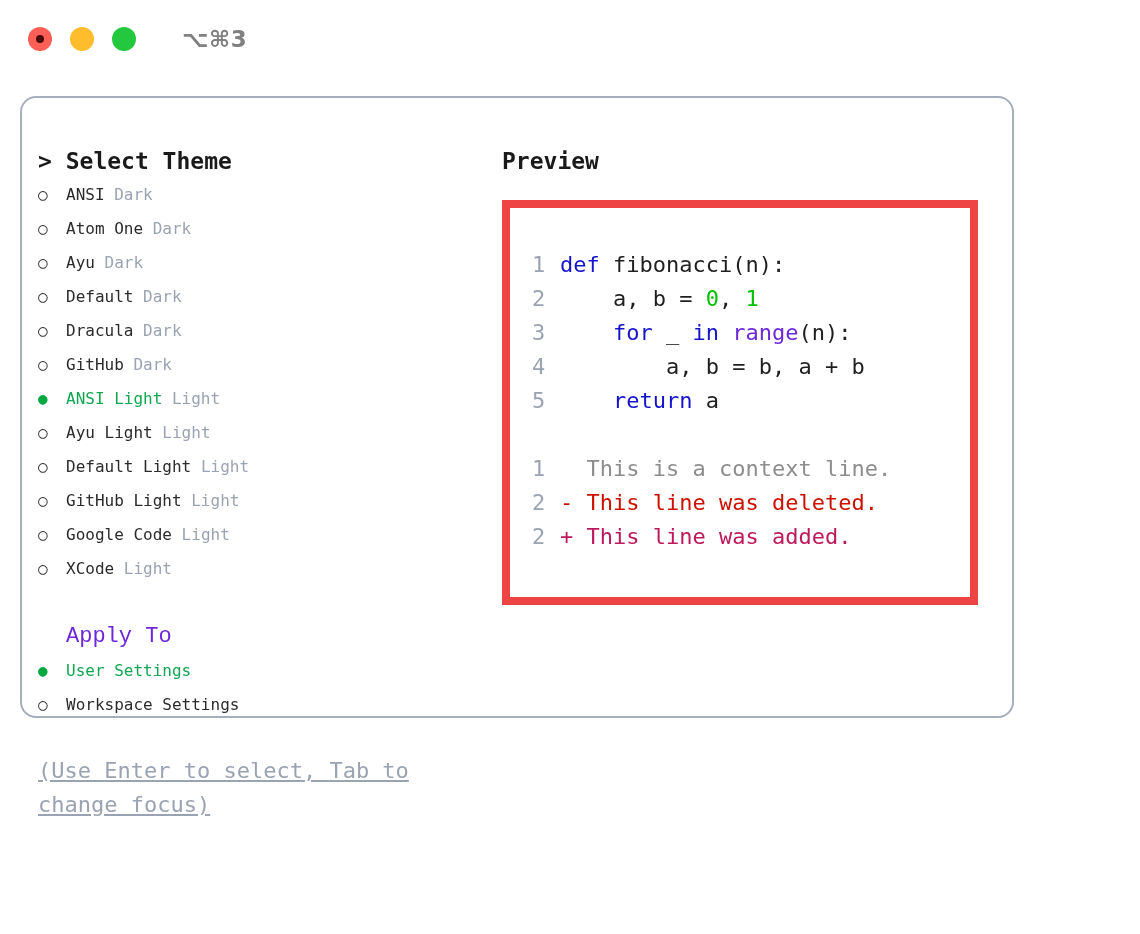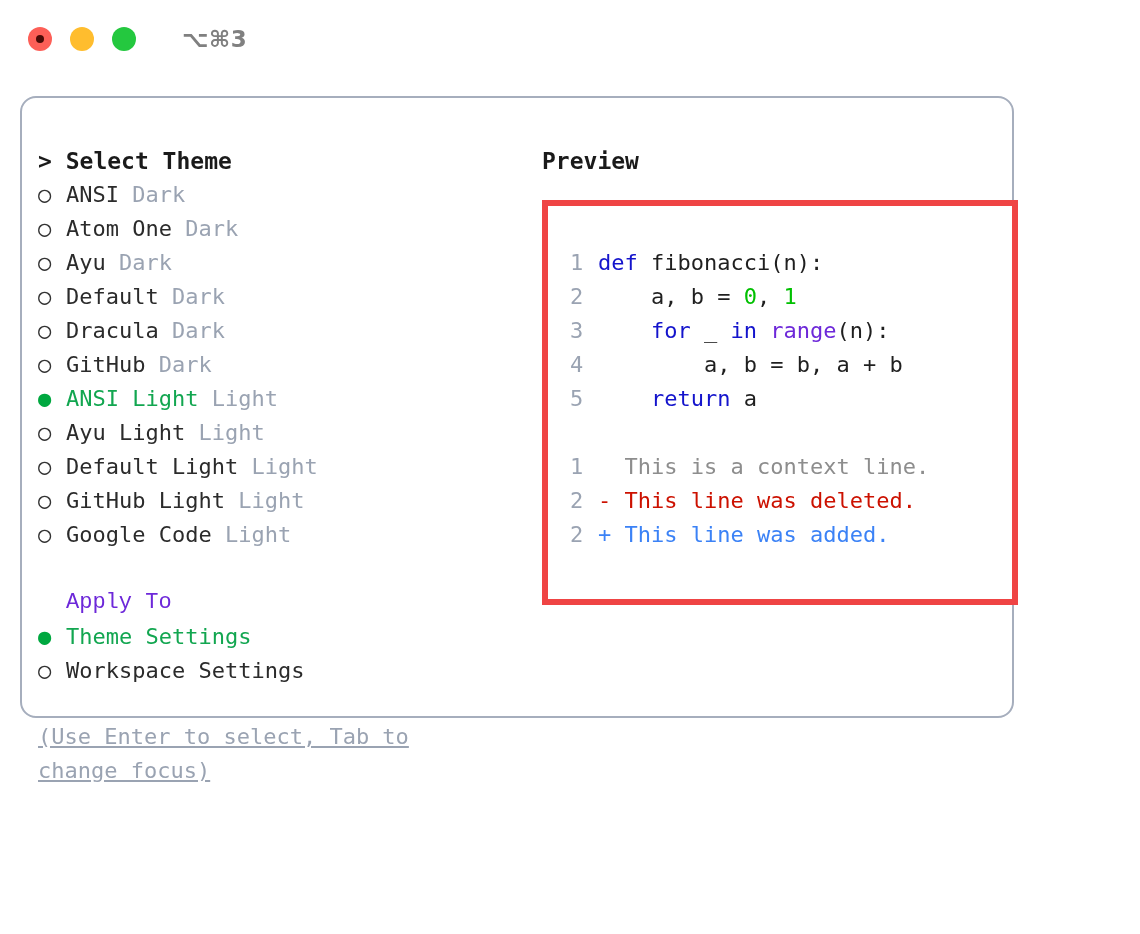--- a/index.html
+++ b/index.html
@@ -83,21 +83,21 @@
     width: 460px;
   }
   .section-header {
     font-size: 23px;
     font-weight: bold;
     color: #1a1a1a;
     line-height: 34px;
     white-space: pre;
   }
   .opt-row {
-    font-size: 22px;
+    font-size: 16px;
     line-height: 34px;
     white-space: pre;
     color: #2b2b2b;
   }
   .marker {
     display: inline-block;
     width: 28px;
     color: #333333;
   }
   .marker.sel { color: #00a840; }
@@ -124,33 +124,32 @@
     width: 400px;
     text-decoration: underline;
   }
 
   
   .right-col {
     position: absolute;
     left: 480px;
     top: 46px;
     width: 495px;
-    margin-left: 40px;
   }
   .preview-title {
     font-size: 23px;
     font-weight: bold;
     color: #1a1a1a;
     line-height: 34px;
   }
   .preview-box {
     margin-top: 22px;
     width: 476px;
     height: 405px;
-    border: 6px solid #ef4444;
+    border: 8px solid #ef4444;
     box-sizing: border-box;
     padding: 40px 0 0 22px;
   }
   .code-line {
     font-size: 22px;
     line-height: 34px;
     white-space: pre;
     color: #1f1f1f;
   }
   .lineno {
@@ -158,21 +157,21 @@
     width: 28px;
     color: #9aa3b2;
   }
   .kw   { color: #1414cc; }
   .fn   { color: #6d28d9; }
   .num  { color: #00c000; }
   .plain{ color: #1f1f1f; }
   .diff-gap { height: 34px; }
   .ctx  { color: #8d8d8d; }
   .del  { color: #cc1100; }
-  .add  { color: #3b82f6; }
+  .add  { color: #be185d; }
 </style>
 </head>
 <body>
 
 <div class="titlebar">
   <div class="dots">
     <div class="dot dot-red"></div>
     <div class="dot dot-yellow"></div>
     <div class="dot dot-green"></div>
   </div>
@@ -190,28 +189,29 @@
           <div class="opt-row"><span class="marker">○</span><span class="opt-name">Atom One</span> <span class="opt-suffix">Dark</span></div>
           <div class="opt-row"><span class="marker">○</span><span class="opt-name">Ayu</span> <span class="opt-suffix">Dark</span></div>
           <div class="opt-row"><span class="marker">○</span><span class="opt-name">Default</span> <span class="opt-suffix">Dark</span></div>
           <div class="opt-row"><span class="marker">○</span><span class="opt-name">Dracula</span> <span class="opt-suffix">Dark</span></div>
           <div class="opt-row"><span class="marker">○</span><span class="opt-name">GitHub</span> <span class="opt-suffix">Dark</span></div>
           <div class="opt-row selected"><span class="marker sel">●</span><span class="opt-name">ANSI Light</span> <span class="opt-suffix">Light</span></div>
           <div class="opt-row"><span class="marker">○</span><span class="opt-name">Ayu Light</span> <span class="opt-suffix">Light</span></div>
           <div class="opt-row"><span class="marker">○</span><span class="opt-name">Default Light</span> <span class="opt-suffix">Light</span></div>
           <div class="opt-row"><span class="marker">○</span><span class="opt-name">GitHub Light</span> <span class="opt-suffix">Light</span></div>
           <div class="opt-row"><span class="marker">○</span><span class="opt-name">Google Code</span> <span class="opt-suffix">Light</span></div>
+          <div class="opt-row"><span class="marker">○</span><span class="opt-name">XCode</span> <span class="opt-suffix">Light</span></div>
         </div>
 
       <div class="spacer"></div>
 
       <div class="sub-header">Apply To</div>
 
       <div id="apply-list">
-          <div class="opt-row selected"><span class="marker sel">●</span><span class="opt-name">Theme Settings</span></div>
+          <div class="opt-row selected"><span class="marker sel">●</span><span class="opt-name">User Settings</span></div>
           <div class="opt-row"><span class="marker">○</span><span class="opt-name">Workspace Settings</span></div>
         </div>
 
       <div class="hint">(Use Enter to select, Tab to change focus)</div>
     </div>
 
     <div class="right-col">
       <div class="preview-title">Preview</div>
 
       <div class="preview-box">

